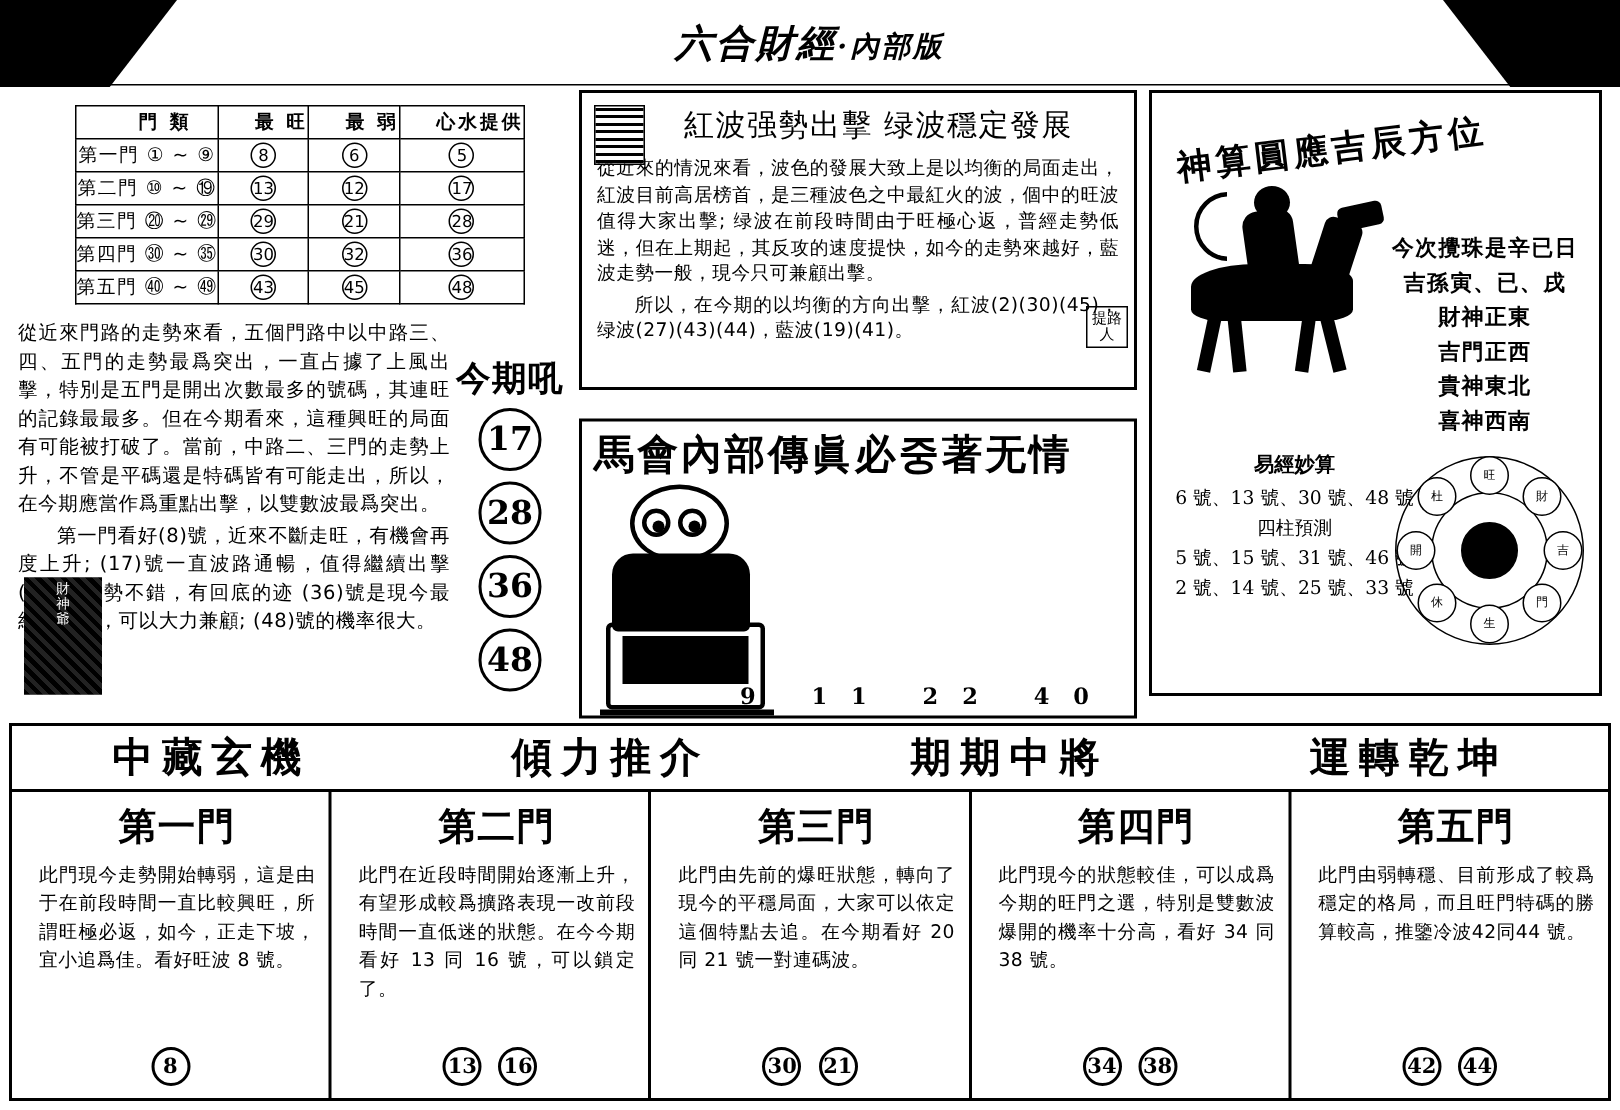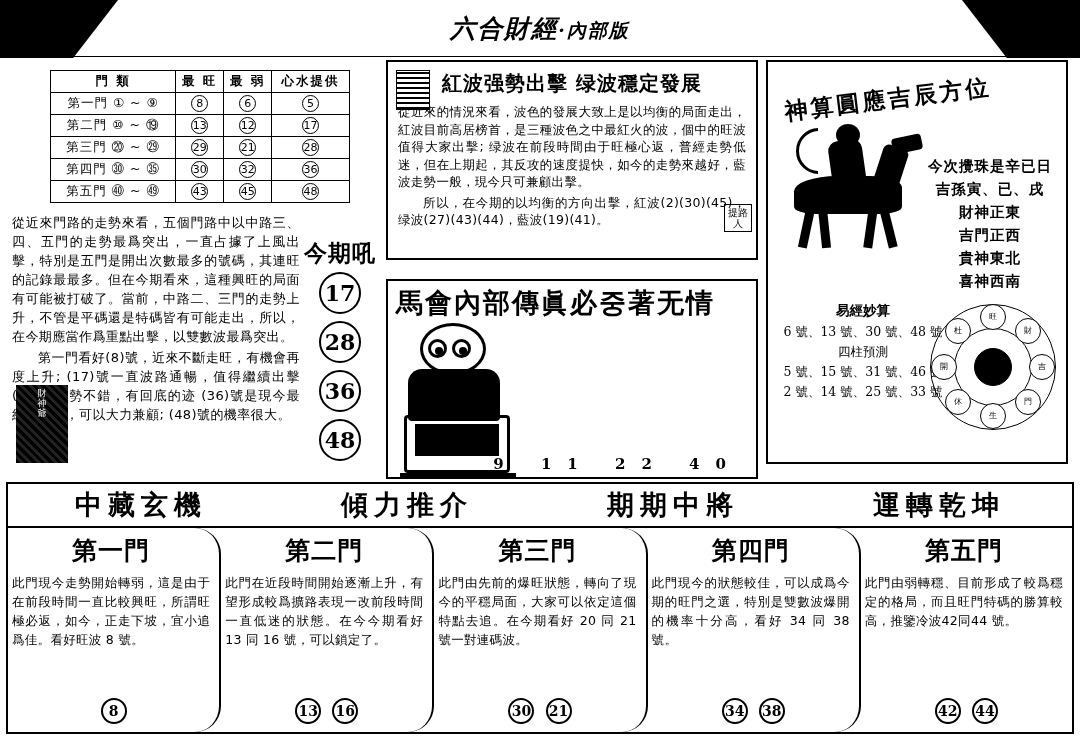--- a/index.html
+++ b/index.html
@@ -35,21 +35,21 @@
   
   .left-col { position:absolute; left:12px; top:70px; width:345px; }
 
   table.ranking {
     border-collapse:collapse; width:300px; margin-left:38px;
     font-size:12.5px; font-family:"DejaVu Sans","Liberation Sans",sans-serif;
   }
   table.ranking th, table.ranking td {
     border:1px solid #000; text-align:center; padding:2px 0; height:21px;
   }
-  table.ranking th { font-weight:bold; letter-spacing:2px; }
+  table.ranking th { font-weight:bold; letter-spacing:2px;padding-left:24px; }
   table.ranking td.label { letter-spacing:1px; font-size:12.5px; }
   .circ {
     display:inline-block; border:1.4px solid #000; border-radius:50%;
     width:17px; height:17px; line-height:15px; text-align:center; font-size:11px;
   }
 
   .body-text {
     margin-top:10px; width:288px; font-size:13px; line-height:19px;
     text-align:justify; letter-spacing:0.4px;
   }
@@ -80,22 +80,22 @@
   }
 
   
   .mid-col { position:absolute; left:386px; top:60px; width:372px; }
 
   .box { border:2px solid #000; position:relative; background:#fff; }
 
   .article { padding:8px 10px 8px 10px; height:200px; }
   .article-hd {
     font-family:"DejaVu Serif","Liberation Serif",serif;
-    font-weight:bold; font-size:20px; letter-spacing:1px;
-    margin-left:44px; margin-bottom:6px; white-space:nowrap;
+    font-weight:normal; font-size:20px; letter-spacing:1px;
+    margin-left:58px; margin-bottom:6px; white-space:nowrap;
   }
   .article-ico {
     position:absolute; left:8px; top:8px; width:34px; height:40px;
     border:1px solid #000;
     background:repeating-linear-gradient(0deg,#000 0 2px,#fff 2px 5px);
   }
   .article p {
     margin:0 0 3px 0; font-size:12.5px; line-height:17.5px; text-align:justify;
     letter-spacing:0.3px;
   }
@@ -235,21 +235,21 @@
   .bottom-banner {
     height:44px; display:flex; align-items:center; border-bottom:2px solid #000;
   }
   .bottom-banner div {
     flex:1; text-align:center;
     font-family:"DejaVu Serif","Liberation Serif",serif;
     font-weight:bold; font-size:27px; letter-spacing:6px;
   }
   .cols { display:flex; height:204px; }
   .col {
-    flex:1; border-right:2px solid #000; position:relative; padding:6px 9px 0 4px;border-radius:26px;
+    flex:1; border-right:2px solid #000; position:relative; padding:6px 9px 0 18px;
   }
   .col:last-child { border-right:none; }
   .col-title {
     font-family:"DejaVu Serif","Liberation Serif",serif;
     font-weight:bold; font-size:25px; letter-spacing:1px; text-align:center;
     margin-bottom:6px;
   }
   .col-text {
     font-size:12.5px; line-height:19px; text-align:justify; letter-spacing:0.3px;
   }

